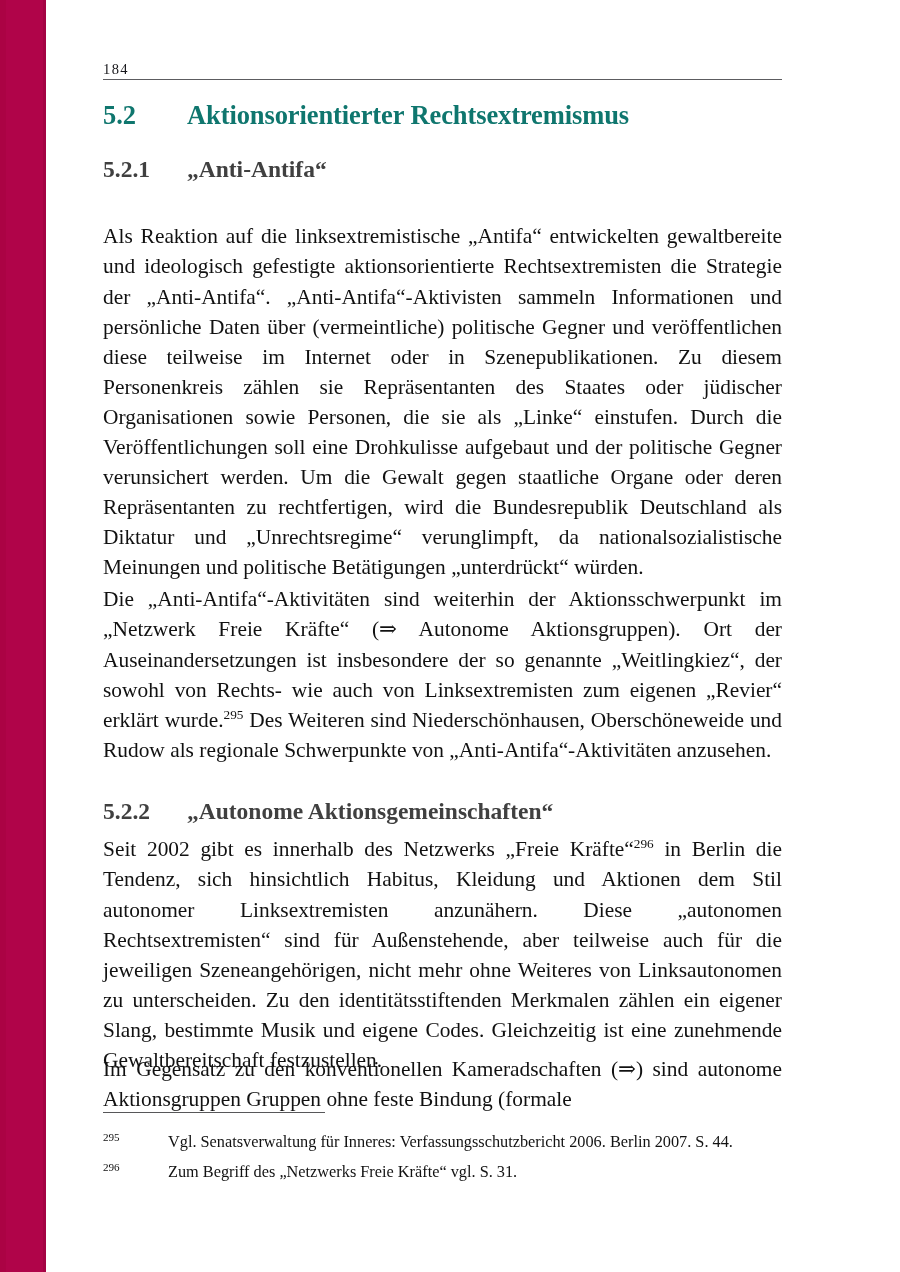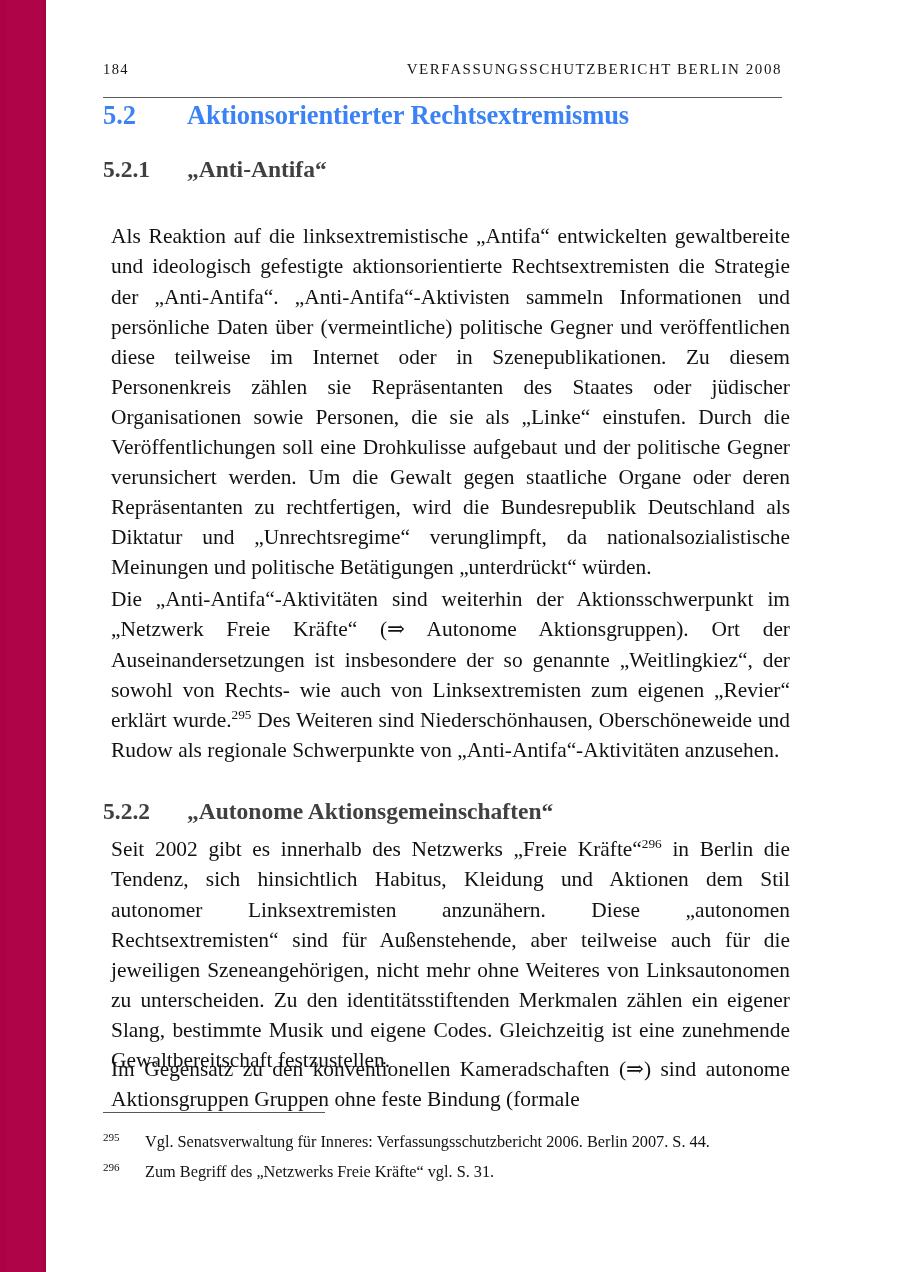--- a/index.html
+++ b/index.html
@@ -56,21 +56,21 @@
   
   #runhead {
     position: absolute;
     left: 0;
     top: 61px;
     width: 679px;
     display: flex;
     align-items: baseline;
     justify-content: space-between;
     border-bottom: 1.6px solid #5c5c60;
-    padding-bottom: 19px;
+    padding-bottom: 1px;
   }
   #runhead .folio {
     font-size: 14.5px;
     letter-spacing: 1.4px;
     color: #16161a;
   }
   #runhead .title {
     font-size: 15px;
     letter-spacing: 1.55px;
     color: #16161a;
@@ -78,21 +78,21 @@
   }
 
   
   .h2 {
     position: absolute;
     left: 0;
     width: 679px;
     font-weight: bold;
     font-size: 26.5px;
     letter-spacing: -0.1px;
-    color: #3b82f6;
+    color: #0f766e;
     white-space: nowrap;
   }
   .h2 .num {
     display: inline-block;
     width: 84px;
   }
   .h3 {
     position: absolute;
     left: 0;
     width: 679px;
@@ -106,21 +106,21 @@
     width: 84px;
   }
 
   #h-52  { top: 100px; }
   #h-521 { top: 156px; }
   #h-522 { top: 798px; }
 
   
   .para {
     position: absolute;
-    left: 8px;
+    left: 0;
     width: 679px;
     font-size: 21.4px;
     line-height: 30.1px;
     text-align: justify;
     text-justify: inter-word;
     color: #111111;
     hyphens: none;
   }
 
   #p1 { top: 200px; }
@@ -161,35 +161,35 @@
     flex: 0 0 42px;
     font-size: 11.1px;
     vertical-align: super;
     position: relative;
     top: -6px;
     color: #121212;
   }
   .fn .fn-text {
     flex: 1 1 auto;
     white-space: nowrap;
+    margin-left: 23px;
   }
 </style>
 </head>
 <body>
 
 <div id="spine">
   <div class="spine-inner-edge"></div>
   <div class="spine-right-edge"></div>
 </div>
 
 <div id="page">
 
   <div id="runhead">
     <span class="folio">184</span>
-    <span class="title">VERFASSUNGSSCHUTZBERICHT BERLIN 2008</span>
   </div>
 
   <div class="h2" id="h-52">
     <span class="num">5.2</span><span>Aktionsorientierter Rechtsextremismus</span>
   </div>
 
   <div class="h3" id="h-521">
     <span class="num">5.2.1</span><span>„Anti-Antifa“</span>
   </div>
 

